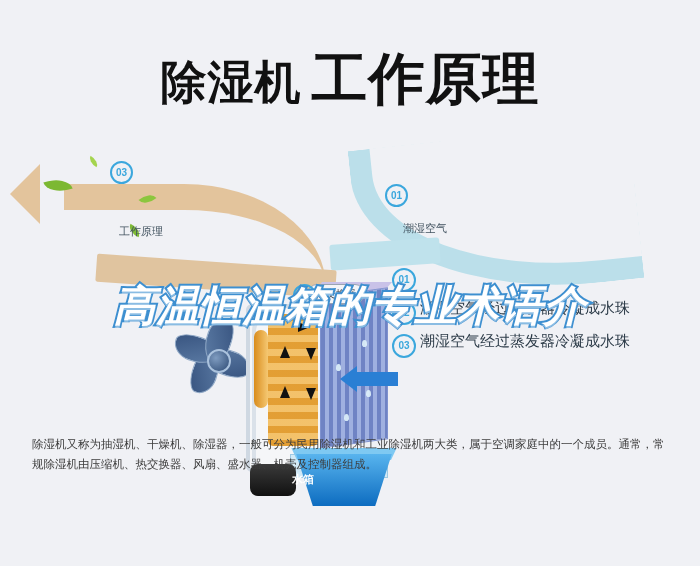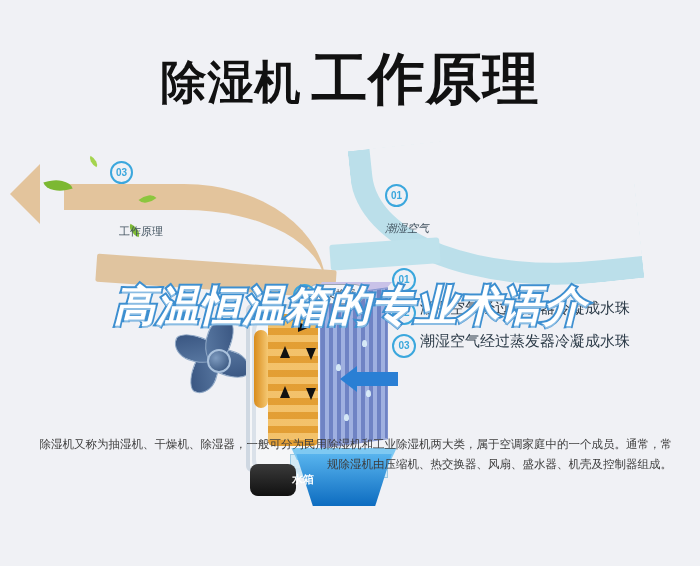--- a/index.html
+++ b/index.html
@@ -189,21 +189,21 @@
     position:absolute;left:0;top:262px;width:700px;text-align:center;
     font-size:42px;font-weight:bold;font-style:italic;letter-spacing:1px;
     color:#ffffff;white-space:nowrap;
     -webkit-text-stroke:4px #3d8fd0;
     paint-order:stroke fill;
     text-shadow:0 2px 0 rgba(255,255,255,.4);
   }
 
   
   .copy{position:absolute;left:32px;top:418px;width:640px;color:#3c3c3c;}
-  .copy p{margin:0 0 14px 0;font-size:11.5px;line-height:20px;text-align:right;}
+  .copy p{margin:0 0 14px 0;font-size:11.5px;line-height:20px;}
 </style>
 </head>
 <body>
 
 <div class="page">
 
   <div class="title-wrap">
     <span class="title-a">除湿机</span><span class="title-b">工作原理</span>
   </div>
 
@@ -260,21 +260,21 @@
     <div class="tank"></div>
     <div class="tank-label">水箱</div>
 
     <div class="bubble">热交换器</div>
     <div class="badge" style="left:293px;top:148px;">02</div>
 
     <div class="badge" style="left:110px;top:25px;">03</div>
     <div class="art-label" style="left:119px;top:88px;">工作原理</div>
 
     <div class="badge" style="left:385px;top:48px;">01</div>
-    <div class="art-label" style="left:385px;top:85px;font-style:italic;">潮湿空气</div>
+    <div class="art-label" style="left:403px;top:85px;">潮湿空气</div>
   </div>
 
   <div class="steps">
     <div class="step">
       <div class="n">01</div>
     </div>
     <div class="step">
       <div class="n">02</div>
       <div class="t">潮湿空气经过蒸发器冷凝成水珠</div>
     </div>

